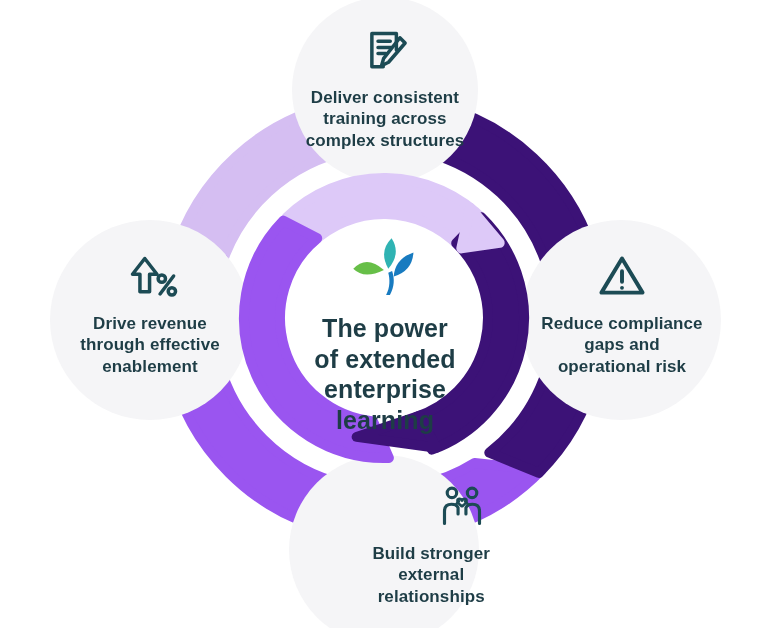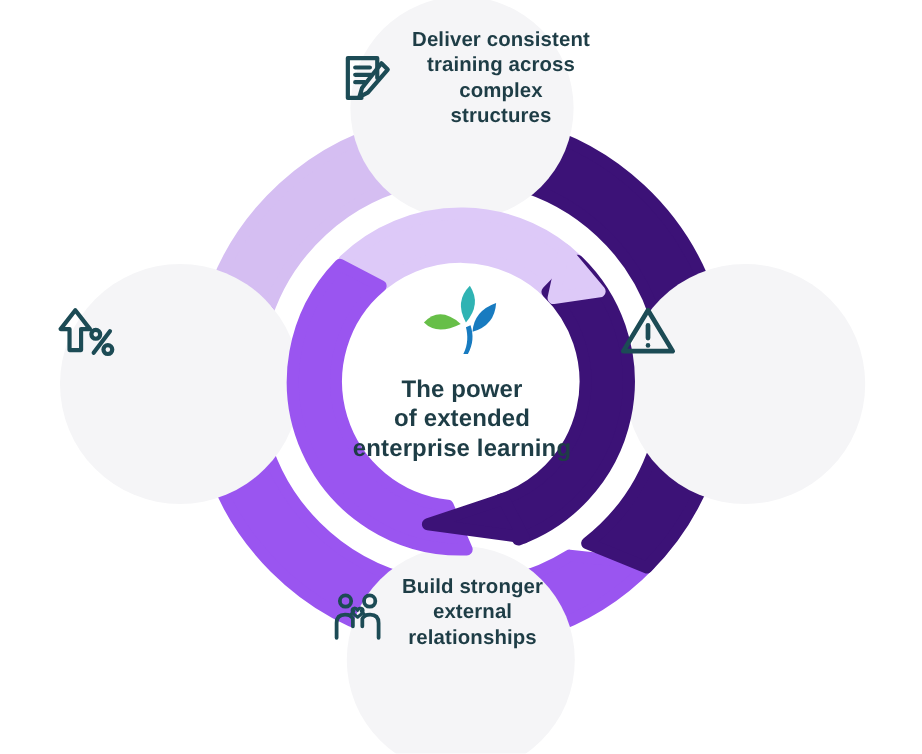--- a/index.html
+++ b/index.html
@@ -1,27 +1,27 @@
 <!DOCTYPE html>
 <html style="--background: #ffffff; --node-fill: #f5f5f7; --lavender-outer: #d5bef2; --lavender-inner: #ddc9f8; --medium-purple: #9a55f0; --dark-purple: #3c1277; --label-text: #1e3d46; --icon-stroke: #1c4b55; --leaf-teal: #2fb3b3; --leaf-green: #67bf48; --leaf-blue: #187bc0; --center-fill: #ffffff;"><head>
 <meta charset="utf-8">
 <style>
   html,body{margin:0;padding:0;}
   body{width:768px;height:628px;overflow:hidden;background:var(--background,#ffffff);}
   .stage{position:relative;width:768px;height:628px;font-family:"Liberation Sans","DejaVu Sans",sans-serif;}
   #rings{position:absolute;left:0;top:0;}
-  .node{position:absolute;display:flex;align-items:center;gap:9px;text-align:center;}
+  .node{position:absolute;display:flex;flex-direction:column;align-items:center;gap:9px;text-align:center;}
   .node-top{left:275px;top:22px;width:220px;}
   .node-right{left:512px;top:248px;width:220px;}
   .node-bottom{left:270px;top:478px;width:220px;align-items:flex-end;}
   .node-left{left:40px;top:248px;width:220px;}
   .icon{color:var(--icon-stroke,#1c4b55);flex:0 0 auto;}
   .label{font-size:17px;font-weight:600;line-height:1.25;color:var(--label-text,#1e3d46);white-space:pre-line;letter-spacing:.1px;}
   .center-content{position:absolute;left:277px;top:236px;width:216px;display:flex;flex-direction:column;align-items:center;gap:7px;}
-  .center-title{font-size:20px;font-weight:700;line-height:1.22;color:var(--label-text,#1e3d46);white-space:pre-line;text-align:center;letter-spacing:.1px;}
+  .center-title{font-size:25px;font-weight:700;line-height:1.22;color:var(--label-text,#1e3d46);white-space:pre-line;text-align:center;letter-spacing:.1px;}
   .leaf-teal{fill:var(--leaf-teal,#2fb3b3);}
   .leaf-green{fill:var(--leaf-green,#67bf48);}
   .leaf-blue{fill:var(--leaf-blue,#187bc0);}
 </style>
 </head>
 <body>
 
 <div class="stage">
 
   <svg id="rings" width="768" height="628" viewBox="0 0 768 628">
@@ -52,20 +52,23 @@
 training across
 complex structures</div>
   </div>
 
   <div class="node node-right">
     <svg class="icon" width="56" height="56" viewBox="0 0 64 64" fill="none" stroke="currentColor" stroke-width="4.5" stroke-linecap="round" stroke-linejoin="round">
       <path d="M32 12 L55.5 51 H8.5 Z"></path>
       <path d="M32 26.5 V38.5"></path>
       <circle cx="32" cy="45.5" r="2.2" fill="currentColor" stroke="none"></circle>
     </svg>
+    <div class="label">Reduce compliance
+gaps and
+operational risk</div>
   </div>
 
   <div class="node node-bottom">
     <svg class="icon" width="56" height="56" viewBox="0 0 64 64" fill="none" stroke="currentColor" stroke-width="3.6" stroke-linecap="round" stroke-linejoin="round">
       <circle cx="20.5" cy="17" r="5.4"></circle>
       <circle cx="43.5" cy="17" r="5.4"></circle>
       <path d="M32 25.8 C30.2 22.6 26.8 23.6 26.8 26.3 C26.8 28.6 29 30 32 32.4 C35 30 37.2 28.6 37.2 26.3 C37.2 23.6 33.8 22.6 32 25.8 Z" stroke-width="3"></path>
       <path d="M12 52 V38 Q12 30 20 30 Q26 30 27.5 34 L27.5 41"></path>
       <path d="M52 52 V38 Q52 30 44 30 Q38 30 36.5 34 L36.5 41"></path>
       <path d="M24.5 31 L28.5 26.5 M39.5 31 L35.5 26.5" stroke-width="3"></path>
@@ -75,20 +78,23 @@
 relationships</div>
   </div>
 
   <div class="node node-left">
     <svg class="icon" width="56" height="56" viewBox="0 0 64 64" fill="none" stroke="currentColor" stroke-width="4" stroke-linecap="round" stroke-linejoin="round">
       <path d="M20.5 30 H12 L26 12 L40 30 H31.5 V50 H20.5 Z"></path>
       <circle cx="45.5" cy="35" r="4.2"></circle>
       <circle cx="57" cy="49.5" r="4.2"></circle>
       <path d="M59 32 L43.5 52.5"></path>
     </svg>
+    <div class="label">Drive revenue
+through effective
+enablement</div>
   </div>
 
   <div class="center-content">
     <svg width="84" height="70" viewBox="0 0 76 64">
       <path class="leaf-teal" d="M44 2 Q53 16 41 30 Q32 14 44 2 Z"></path>
       <path class="leaf-green" d="M9 30 Q21 17 37 31 Q19 40 9 30 Z"></path>
       <path class="leaf-blue" d="M46 37 Q47 21 64 15 Q63 32 46 37 Z"></path>
       <path class="leaf-blue" d="M44.5 32 C47 39.5 46.5 46.5 42.5 54 L39 54 C42.8 46.5 42.5 39.5 41 33.5 Z"></path>
     </svg>
     <div class="center-title">The power

